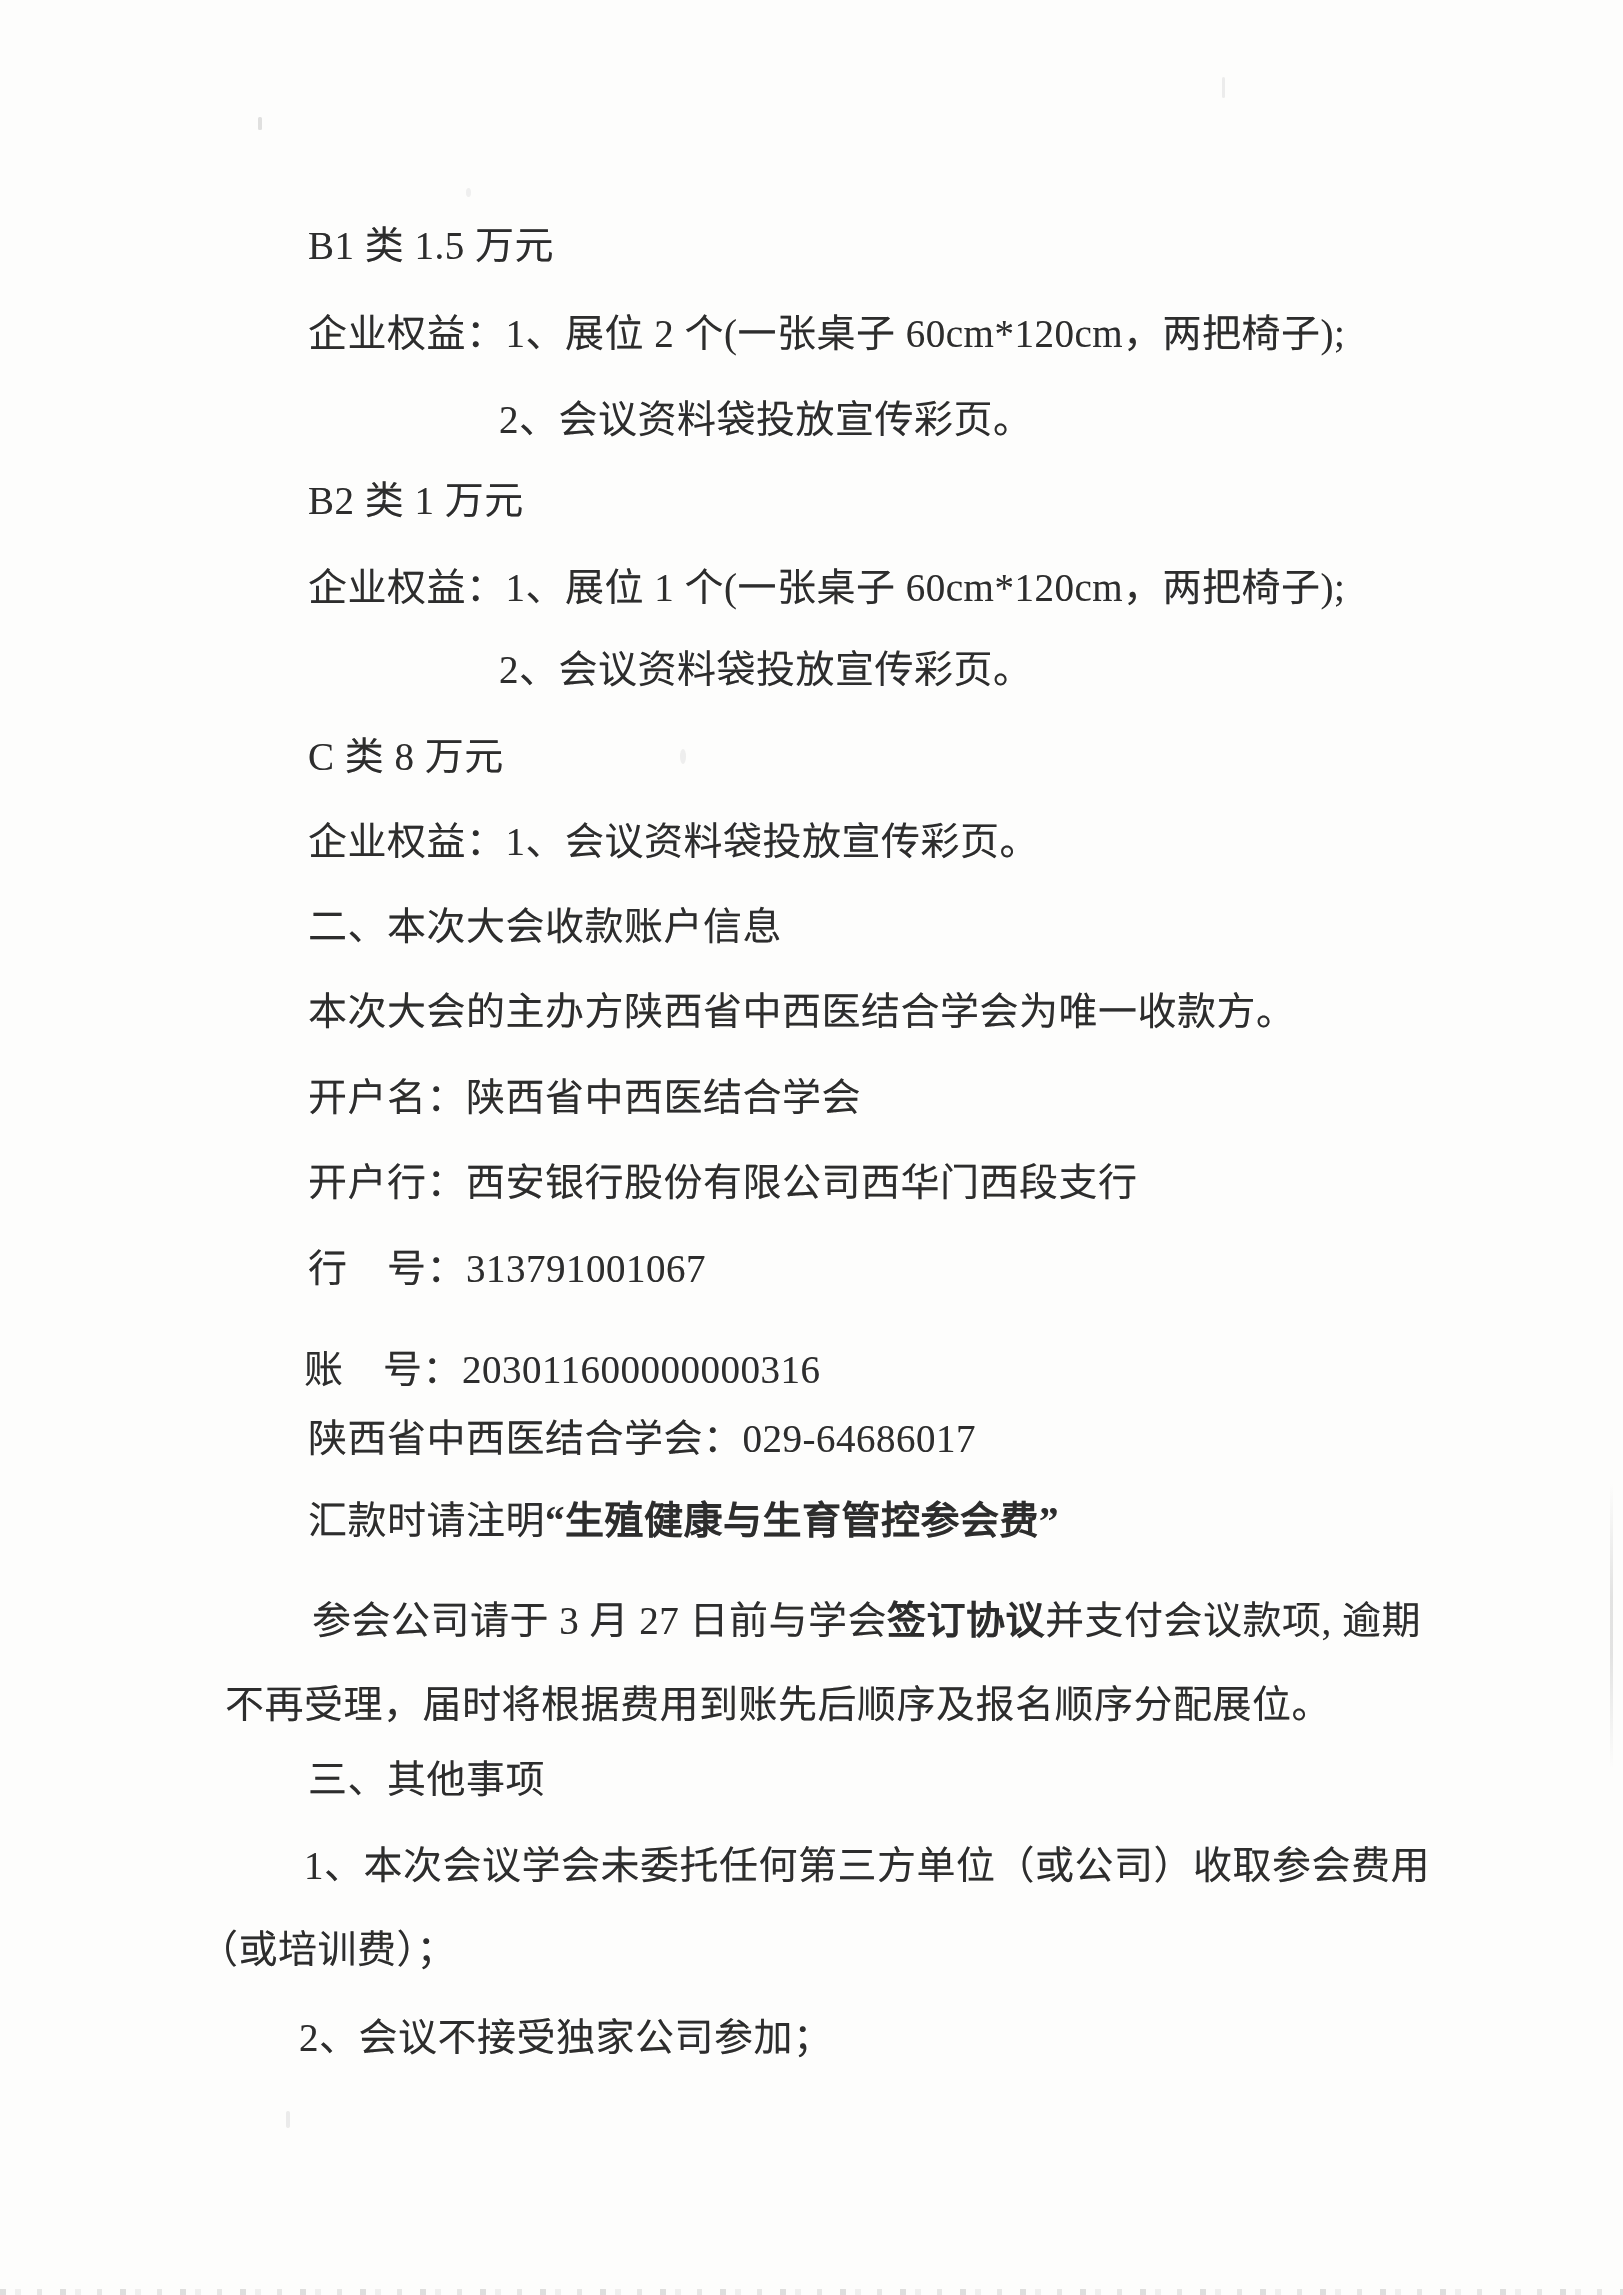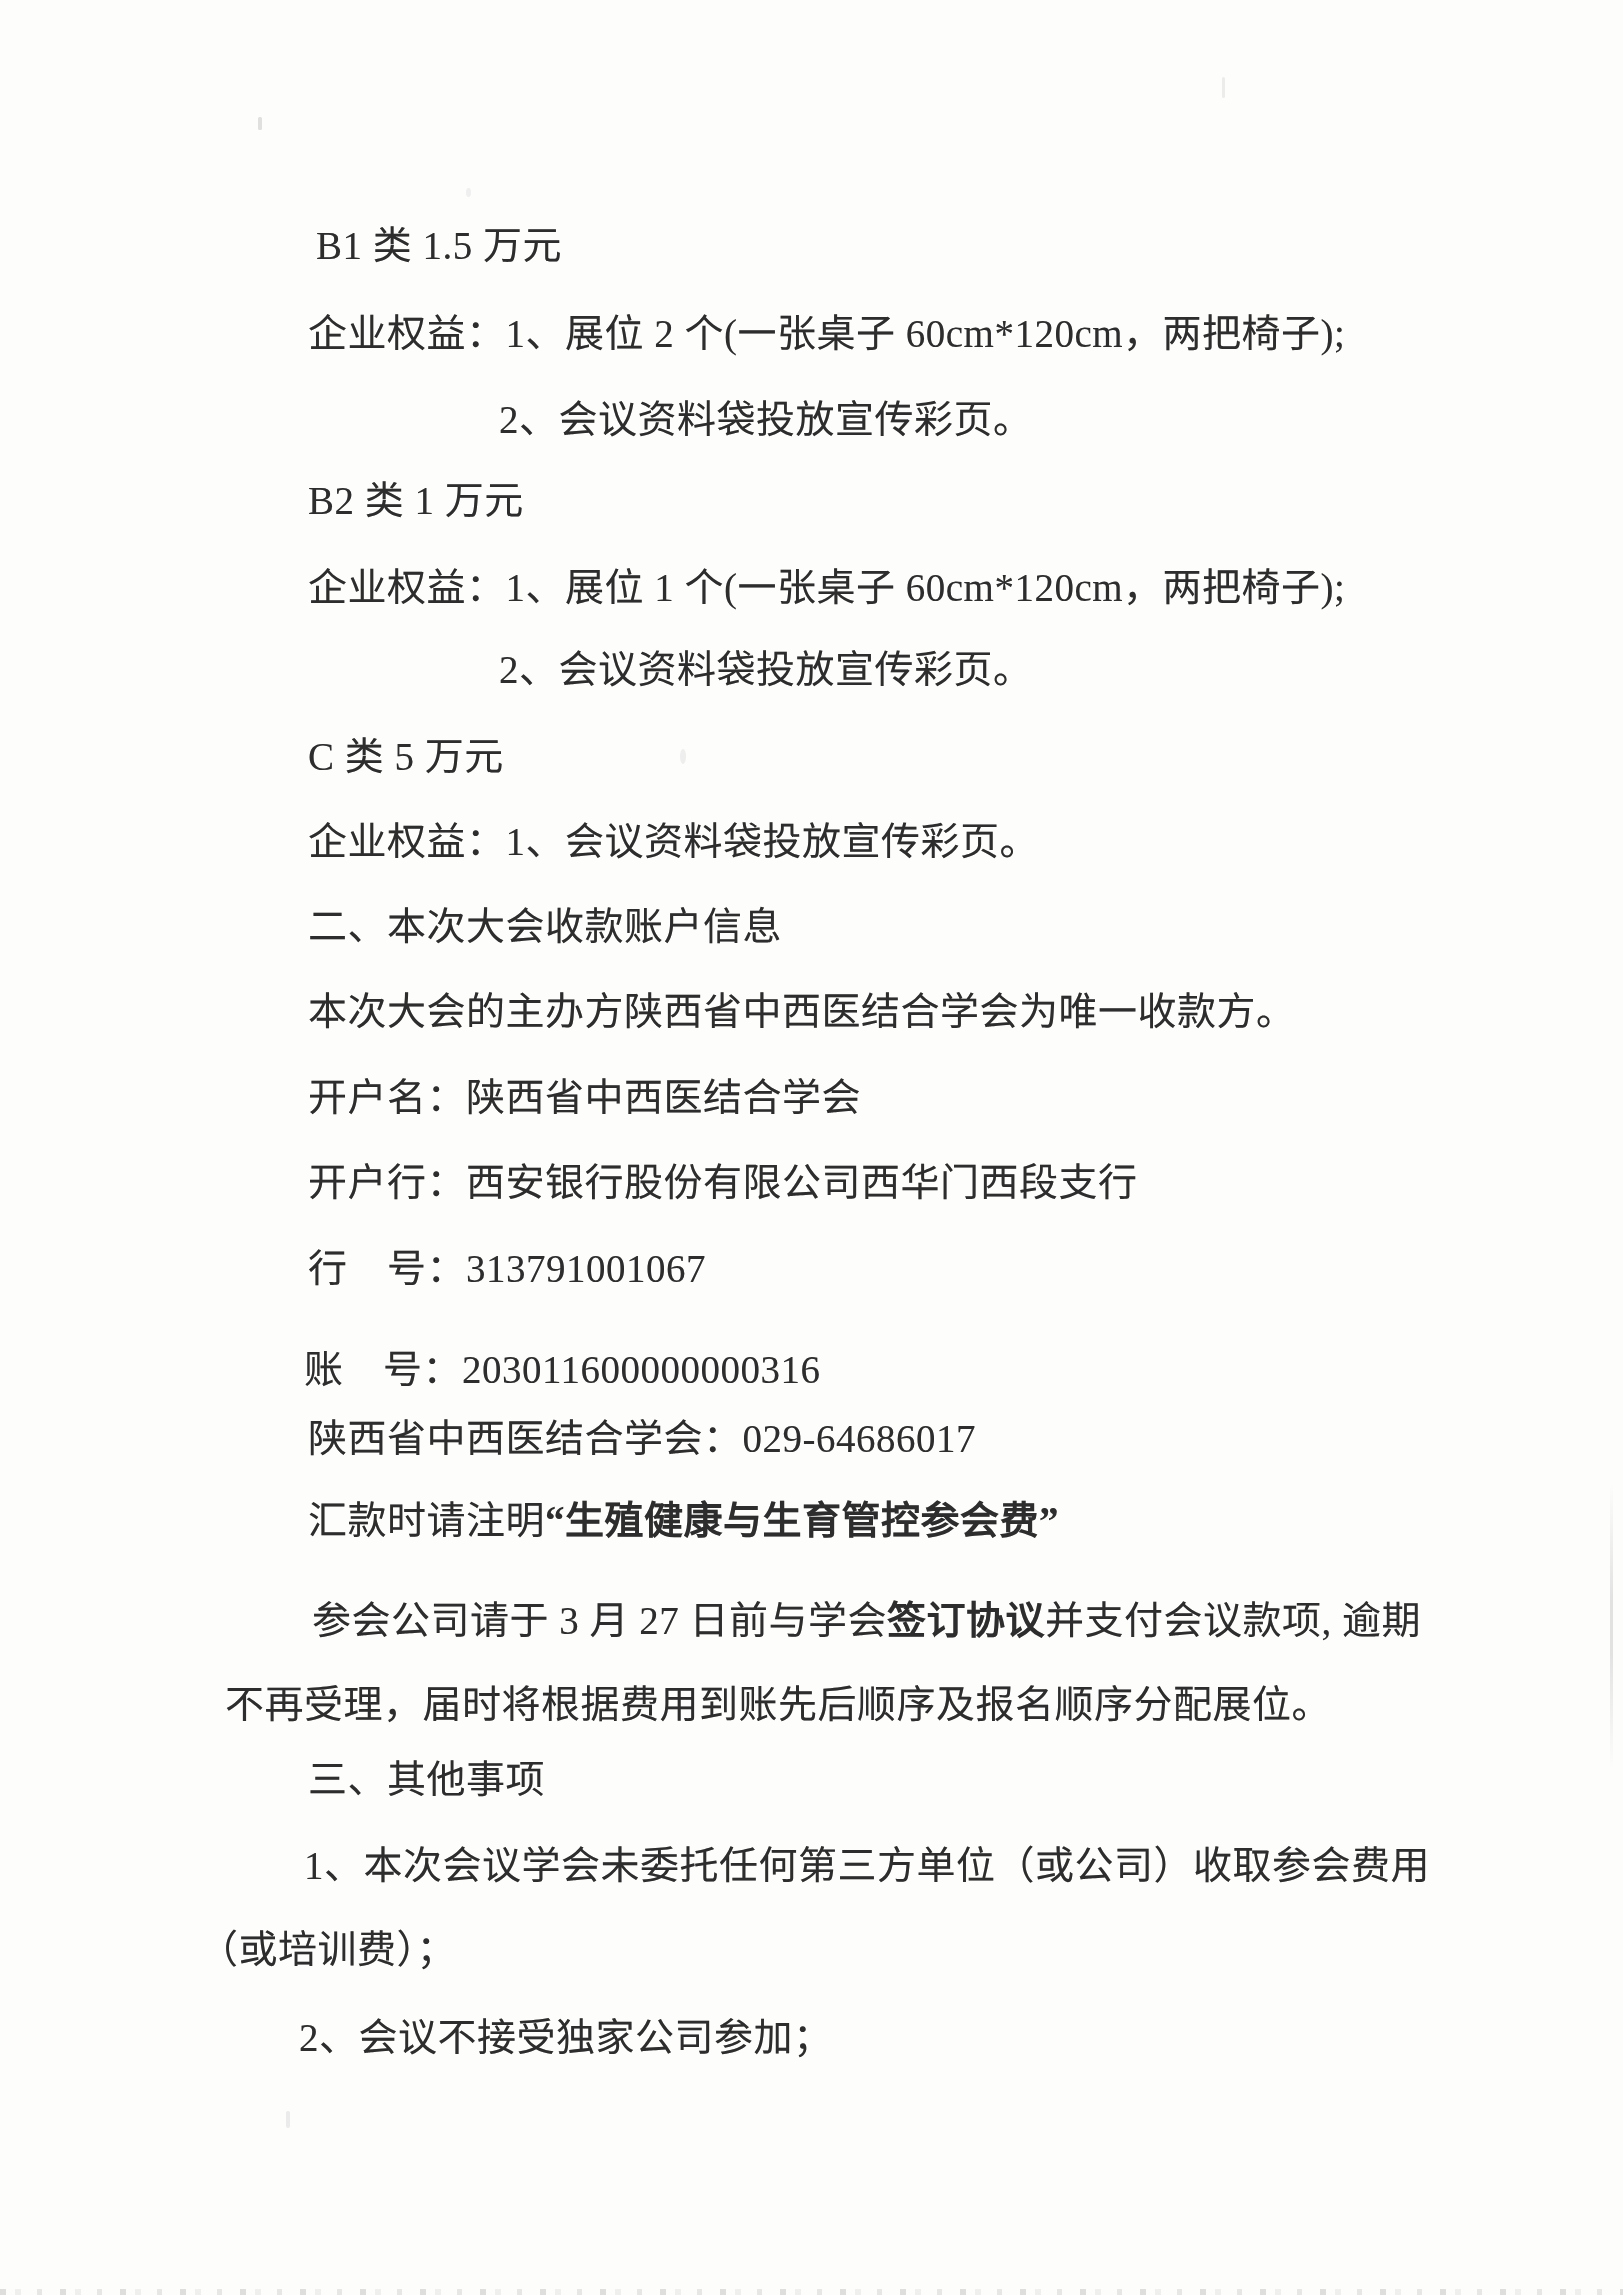--- a/index.html
+++ b/index.html
@@ -67,27 +67,27 @@
   .speck-2 { left: 1222px; top: 77px;  width: 3.1px;  height: 20.5px; background: rgba(200,200,200,0.30); border-radius: 1.5px; }
   .speck-3 { left: 466px;  top: 188px;  width: 5.1px; height: 9.2px; background: rgba(205,205,205,0.28); border-radius: 50%; }
   .speck-4 { left: 680px; top: 749px; width: 6.1px; height: 15.3px; background: rgba(195,195,195,0.25); border-radius: 50%; }
   .speck-5 { left: 286px;  top: 2111px; width: 4.1px;  height: 17.4px; background: rgba(190,190,190,0.28); border-radius: 2px; }
 </style>
 </head>
 <body>
 
 <div class="page">
   <div id="text-layer">
-      <div class="line" style="left: 316px; top: 217px; text-align: center;"><span>B1 类 1.5 万元</span></div>
+      <div class="line" style="left: 308px; top: 217px; text-align: center;"><span>B1 类 1.5 万元</span></div>
       <div class="line" style="left: 308px; top: 305px;"><span>企业权益：1、展位 2 个(一张桌子 60cm*120cm，两把椅子);</span></div>
       <div class="line" style="left: 499px; top: 391px;"><span>2、会议资料袋投放宣传彩页。</span></div>
       <div class="line" style="left: 308px; top: 472px;"><span>B2 类 1 万元</span></div>
       <div class="line" style="left: 308px; top: 559px; text-align: right;"><span>企业权益：1、展位 1 个(一张桌子 60cm*120cm，两把椅子);</span></div>
       <div class="line" style="left: 499px; top: 641px;"><span>2、会议资料袋投放宣传彩页。</span></div>
-      <div class="line" style="left: 308px; top: 728px;"><span>C 类 5 万元</span></div>
+      <div class="line" style="left: 308px; top: 728px;"><span>C 类 8 万元</span></div>
       <div class="line" style="left: 308px; top: 813px;"><span>企业权益：1、会议资料袋投放宣传彩页。</span></div>
       <div class="line" style="left: 308px; top: 898px;"><span>二、本次大会收款账户信息</span></div>
       <div class="line" style="left: 308px; top: 983px;"><span>本次大会的主办方陕西省中西医结合学会为唯一收款方。</span></div>
       <div class="line" style="left: 308px; top: 1069px;"><span>开户名：陕西省中西医结合学会</span></div>
       <div class="line" style="left: 308px; top: 1154px;"><span>开户行：西安银行股份有限公司西华门西段支行</span></div>
       <div class="line" style="left: 308px; top: 1240px;"><span>行　号：313791001067</span></div>
       <div class="line" style="left: 304px; top: 1325px; margin-top: 16px;"><span>账　号：203011600000000316</span></div>
       <div class="line" style="left: 308px; top: 1410px;"><span>陕西省中西医结合学会：029-64686017</span></div>
       <div class="line" style="left: 308px; top: 1492px; font-family: Liberation Serif, serif;"><span>汇款时请注明</span><span class="bold">“生殖健康与生育管控参会费”</span></div>
       <div class="line" style="left: 312px; top: 1592px;"><span>参会公司请于 3 月 27 日前与学会</span><span class="bold">签订协议</span><span>并支付会议款项, 逾期</span></div>

